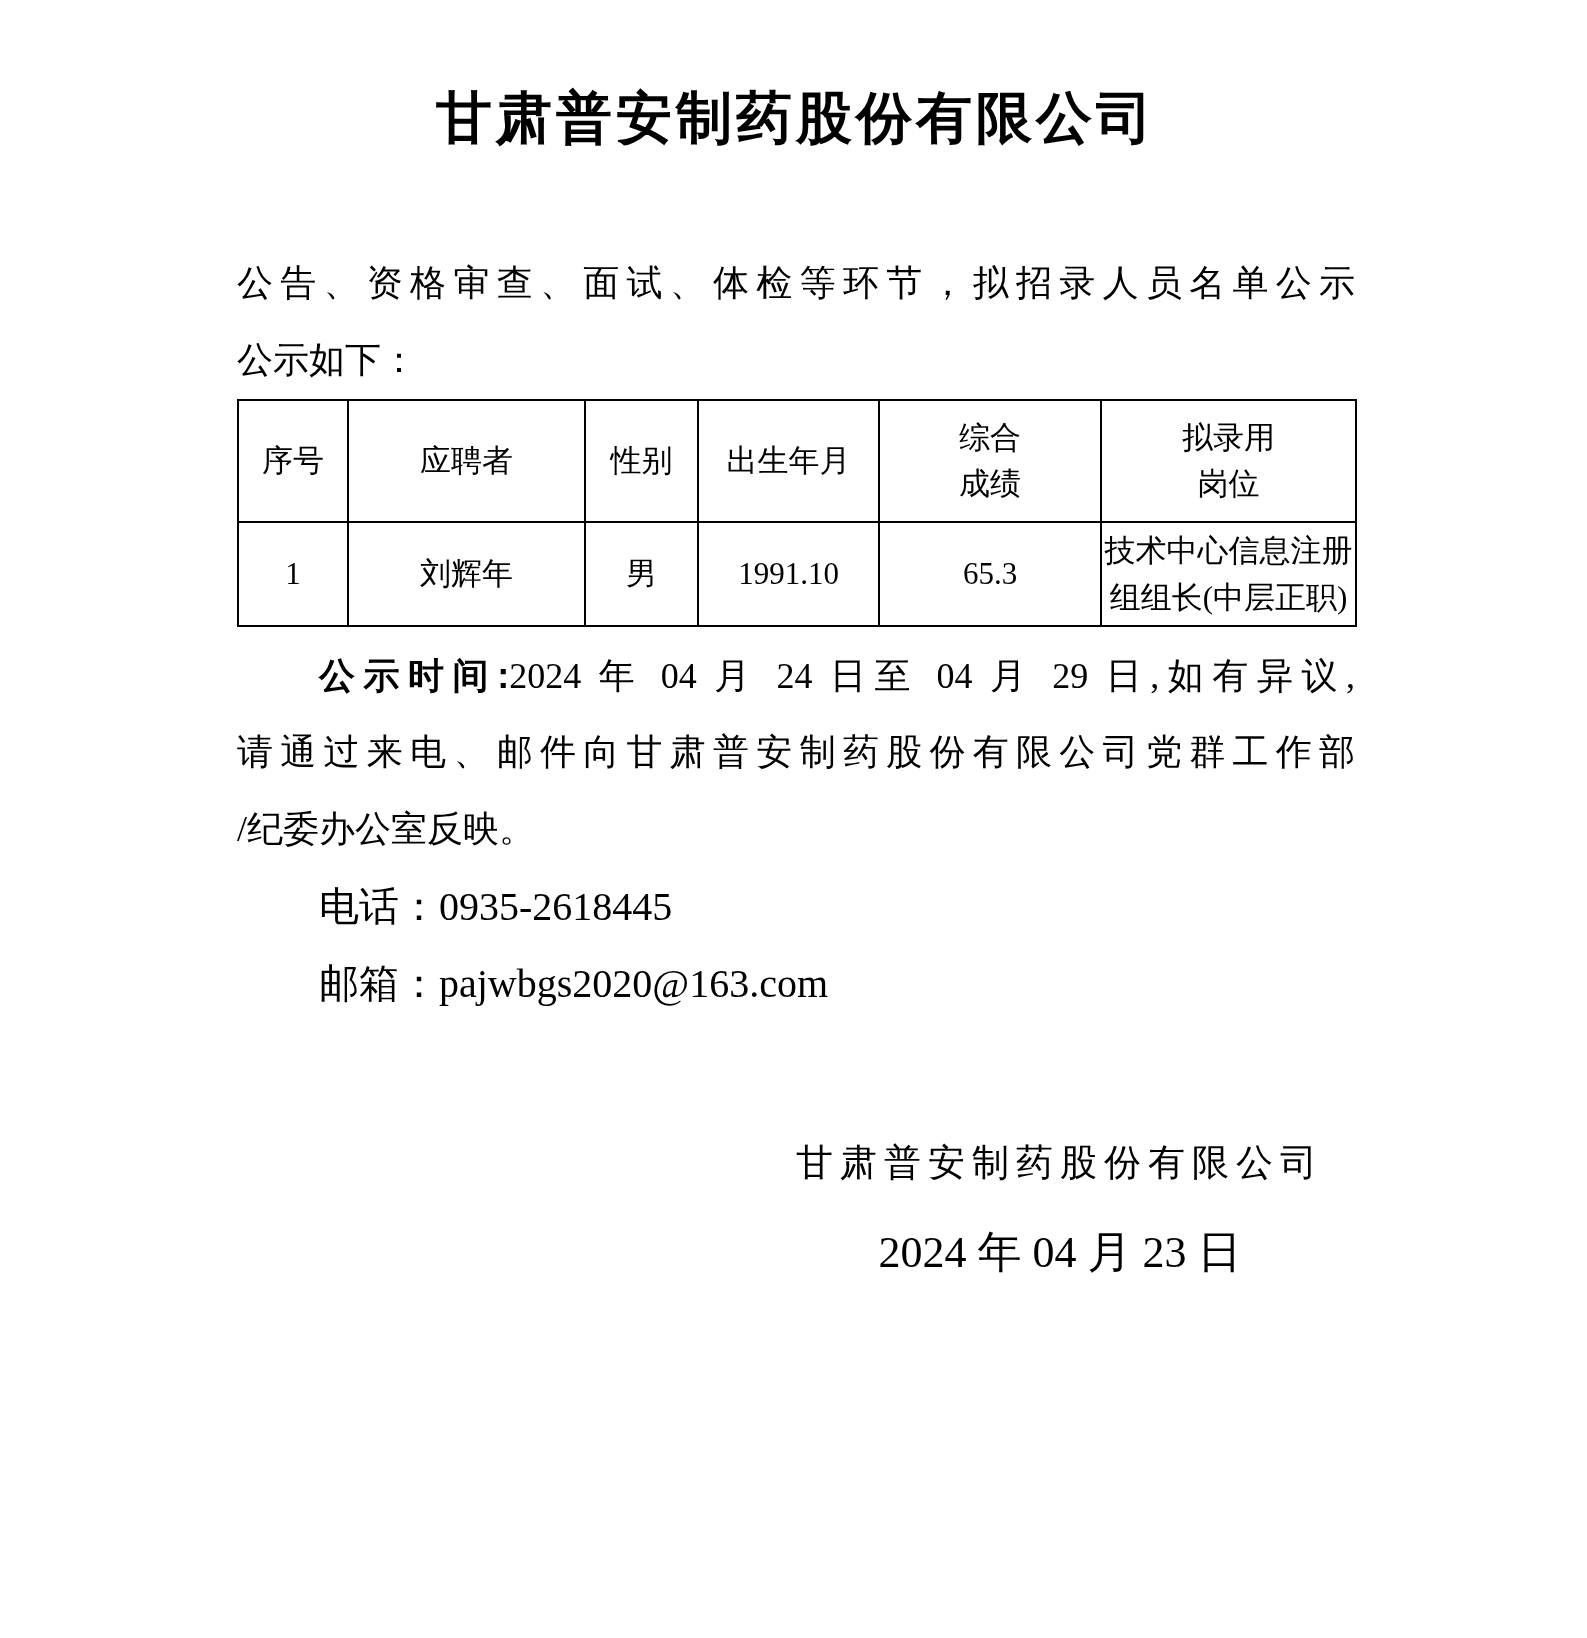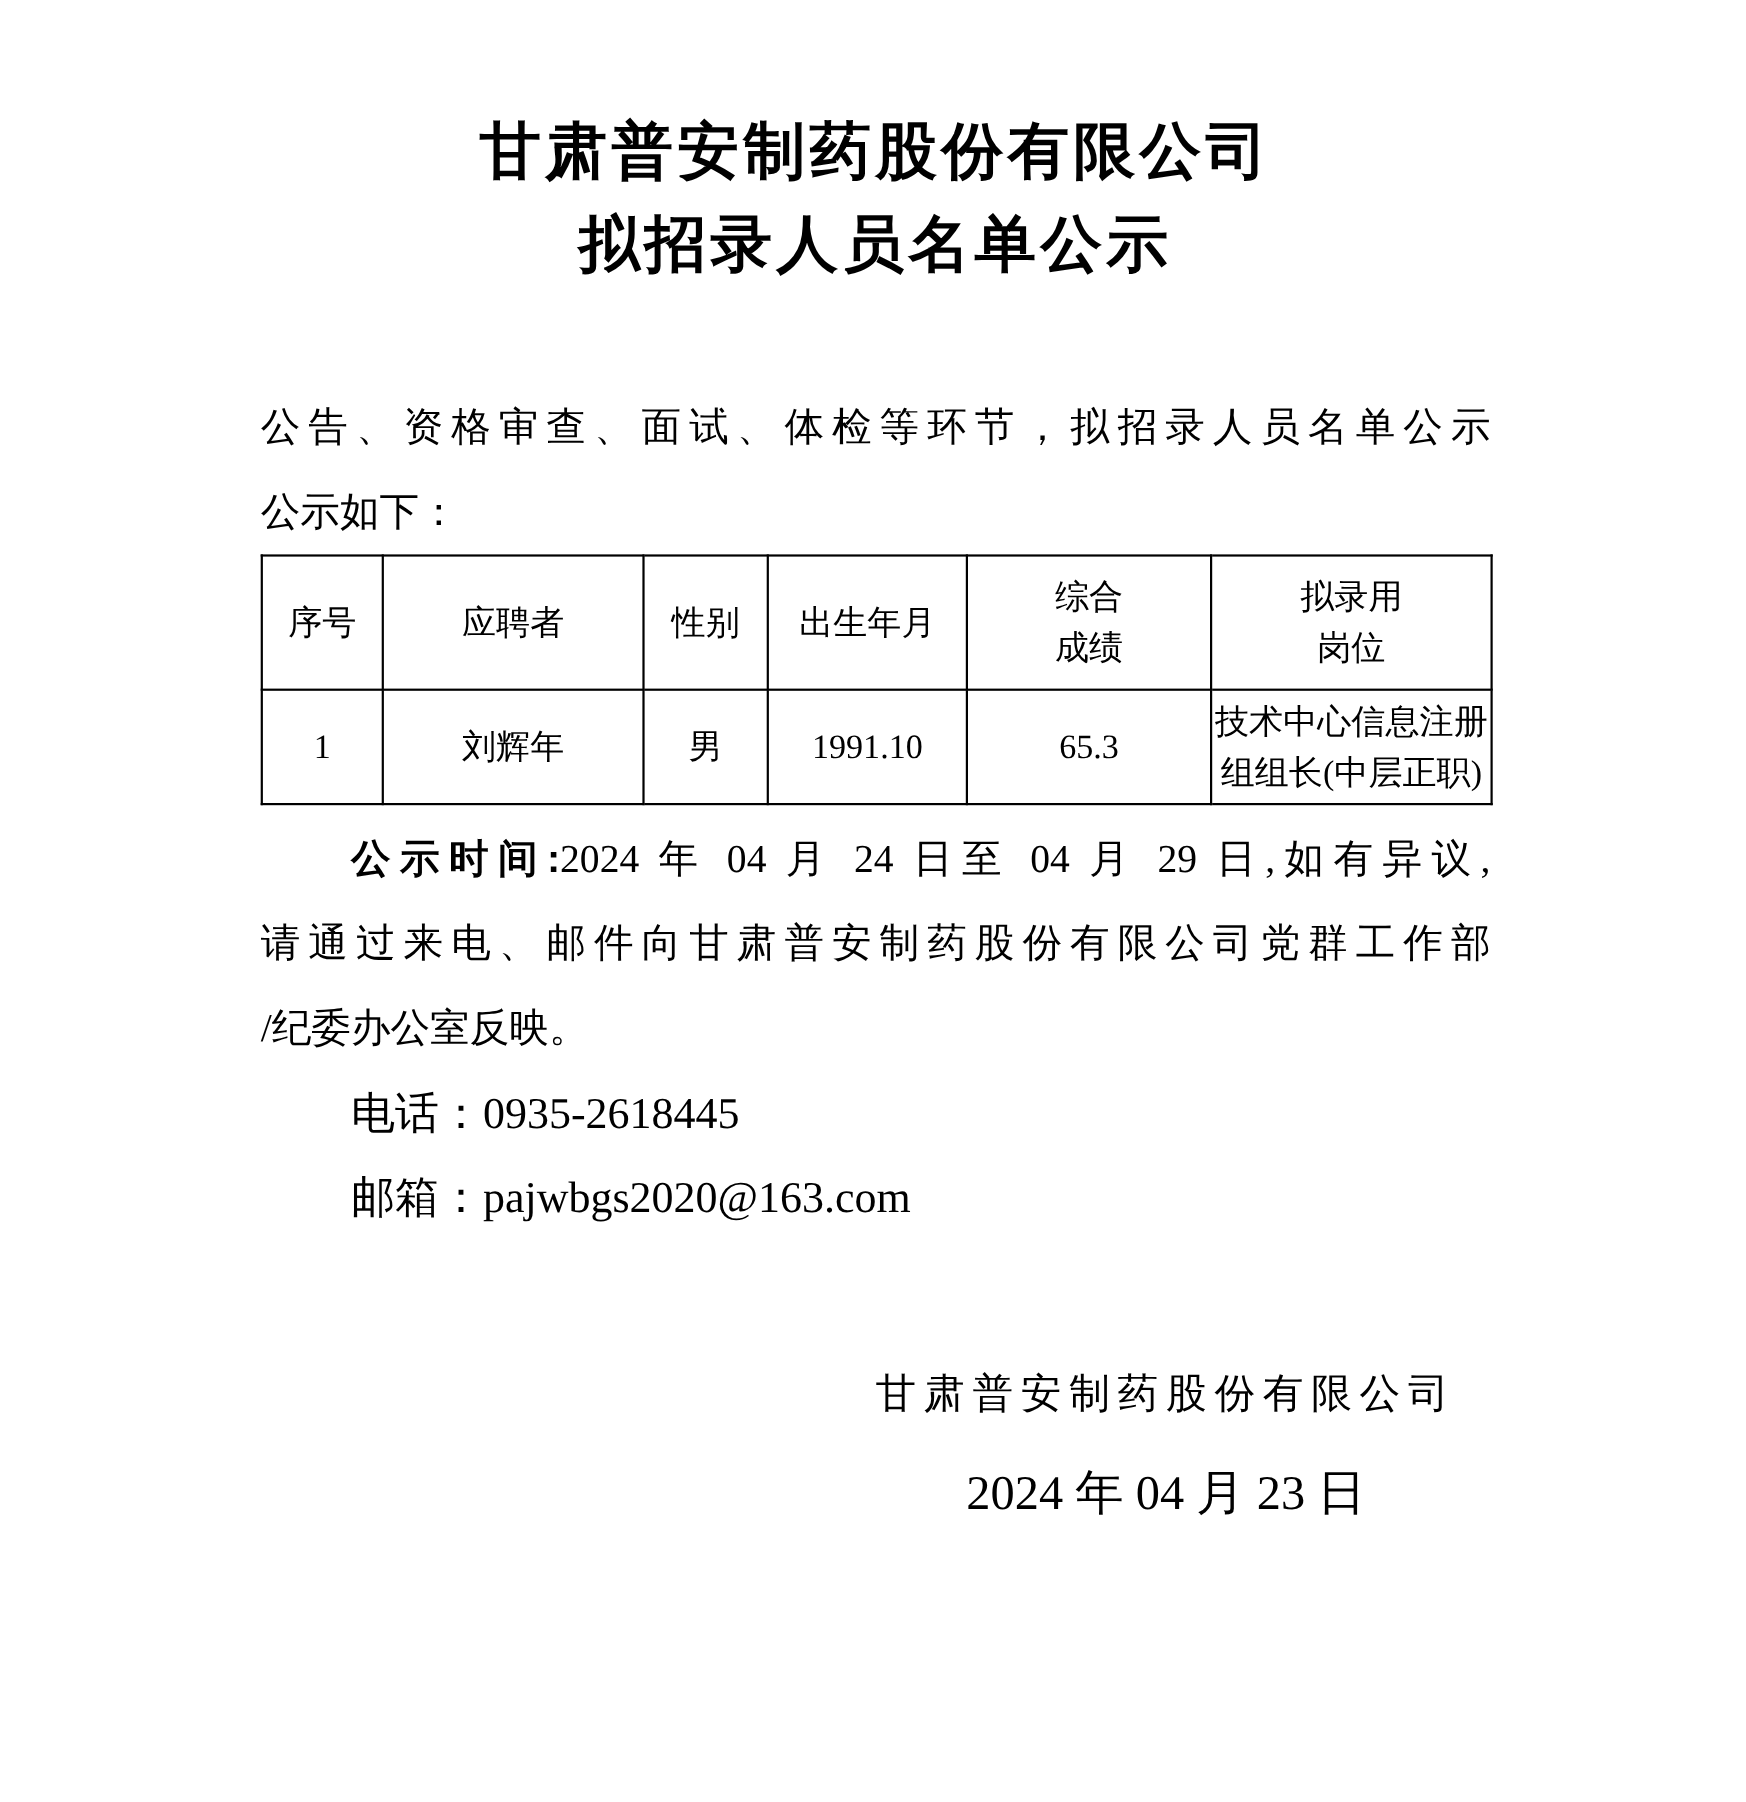--- a/index.html
+++ b/index.html
@@ -12,21 +12,21 @@
     height: 1638px;
     font-family: "Liberation Serif", "DejaVu Serif", serif;
     color: #000000;
     overflow: hidden;
   }
   .page {
     position: relative;
     width: 1587px;
     height: 1638px;
     box-sizing: border-box;
-    padding: 96px 232px 0 237px;
+    padding: 76px 232px 0 237px;
     background: #ffffff;
   }
   .doc-title-line {
     text-align: center;
     font-weight: bold;
     font-size: 56px;
     line-height: 85px;
     letter-spacing: 4px;
     white-space: nowrap;
   }
@@ -107,21 +107,20 @@
     white-space: nowrap;
   }
 </style>
 </head>
 <body>
 
 <div class="page">
 
   <div class="doc-title">
     <div class="doc-title-line">甘肃普安制药股份有限公司</div>
-    <div class="doc-title-line">拟招录人员名单公示</div>
   </div>
 
   <div class="intro">
     <div class="para-line just">公告、资格审查、面试、体检等环节，拟招录人员名单公示</div>
     <div class="para-line">公示如下：</div>
   </div>
 
   <table class="roster-table">
     <colgroup>
       <col class="col-no">

